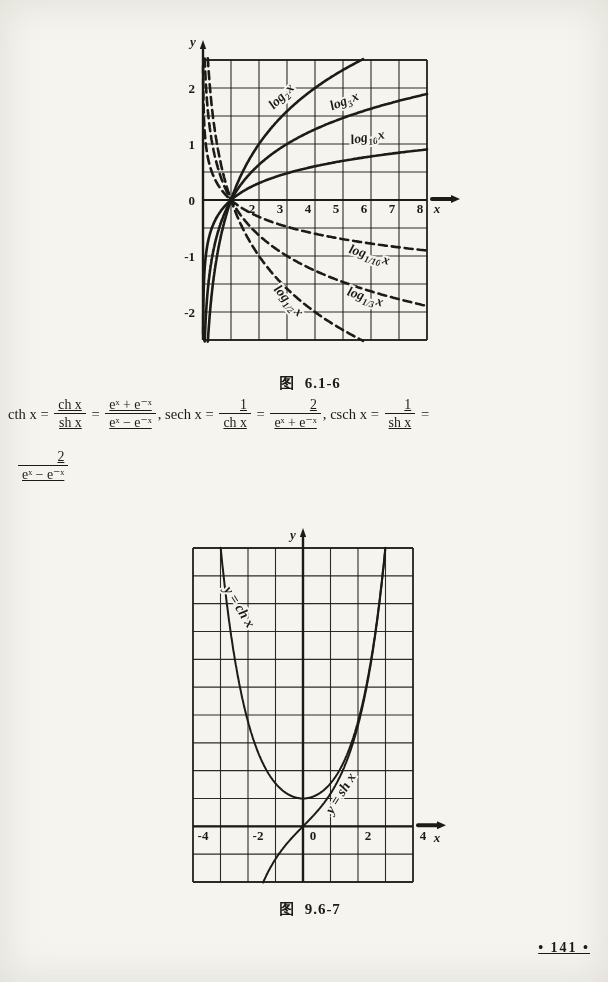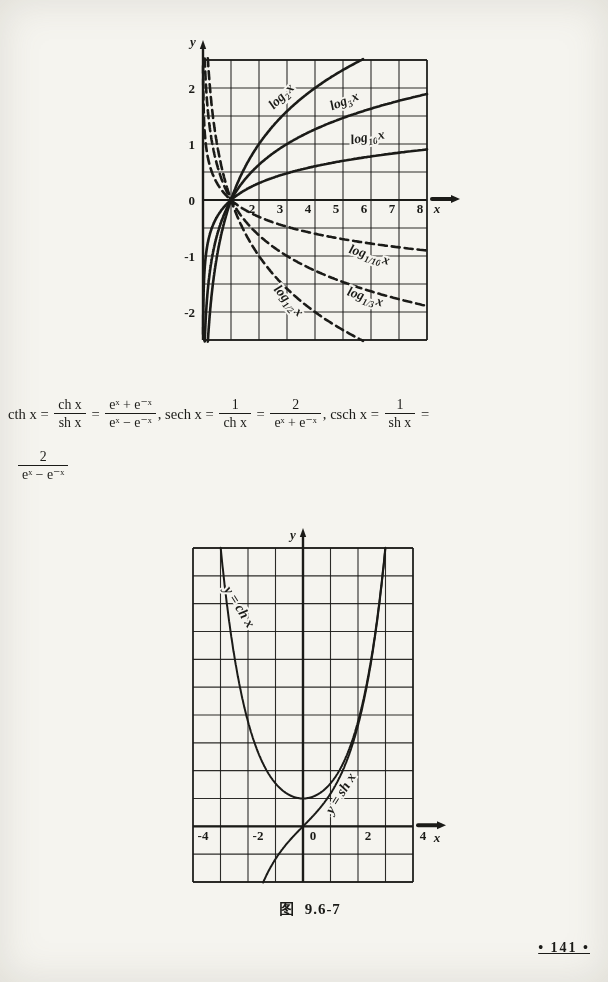--- a/index.html
+++ b/index.html
@@ -18,22 +18,22 @@
   .cap1{top:374px;}
   .cap2{top:900px;}
   .formula{
     position:absolute;left:8px;width:596px;font-size:14.6px;
     white-space:nowrap;line-height:1.1;
   }
   .f1{top:397px;}
   .f2{top:449px;left:16px;}
   .formula .seg{vertical-align:middle;text-align:right;}
   .frac{
-    display:inline-block;text-align:center;vertical-align:middle;
-    font-size:.95em;margin:0 2px;
+    display:inline-block;text-align:right;vertical-align:middle;
+    font-size:.95em;margin:0 2px;text-decoration:underline;
   }
   .frac .num{display:block;padding:0 4px 1px 4px;}
   .frac .den{display:block;border-top:1.4px solid #1b1b18;padding:1px 4px 0 4px;}
   .pagenum{
     position:absolute;top:940px;left:470px;width:120px;text-align:right;
     font-size:14px;font-weight:600;letter-spacing:2px;white-space:pre;text-decoration:underline;
   }
 </style>
 </head>
 <body>
@@ -87,20 +87,21 @@
         <path d="M53.1,304.3L53.1,304.0L53.1,303.8L53.1,303.5L53.1,303.2L53.1,303.0L53.1,302.7L53.1,302.4L53.1,302.2L53.1,301.9L53.1,301.6L53.1,301.4L53.1,301.1L53.1,300.9L53.1,300.6L53.1,300.3L53.1,300.1L53.1,299.8L53.1,299.5L53.1,299.3L53.1,299.0L53.1,298.7L53.1,298.5L53.1,298.2L53.1,297.9L53.1,297.7L53.1,297.4L53.2,297.2L53.2,296.9L53.2,296.6L53.2,296.4L53.2,296.1L53.2,295.8L53.2,295.6L53.2,295.3L53.2,295.0L53.2,294.8L53.2,294.5L53.2,294.2L53.2,294.0L53.2,293.7L53.2,293.5L53.2,293.2L53.2,292.9L53.2,292.7L53.2,292.4L53.2,292.1L53.2,291.9L53.2,291.6L53.2,291.3L53.2,291.1L53.2,290.8L53.2,290.6L53.2,290.3L53.2,290.0L53.2,289.8L53.2,289.5L53.2,289.2L53.2,289.0L53.2,288.7L53.2,288.4L53.2,288.2L53.2,287.9L53.2,287.6L53.2,287.4L53.2,287.1L53.2,286.9L53.2,286.6L53.2,286.3L53.2,286.1L53.2,285.8L53.2,285.5L53.2,285.3L53.2,285.0L53.3,284.7L53.3,284.5L53.3,284.2L53.3,284.0L53.3,283.7L53.3,283.4L53.3,283.2L53.3,282.9L53.3,282.6L53.3,282.4L53.3,282.1L53.3,281.8L53.3,281.6L53.3,281.3L53.3,281.0L53.3,280.8L53.3,280.5L53.3,280.3L53.3,280.0L53.3,279.7L53.3,279.5L53.3,279.2L53.3,278.9L53.3,278.7L53.3,278.4L53.3,278.1L53.3,277.9L53.3,277.6L53.3,277.3L53.3,277.1L53.3,276.8L53.4,276.6L53.4,276.3L53.4,276.0L53.4,275.8L53.4,275.5L53.4,275.2L53.4,275.0L53.4,274.7L53.4,274.4L53.4,274.2L53.4,273.9L53.4,273.7L53.4,273.4L53.4,273.1L53.4,272.9L53.4,272.6L53.4,272.3L53.4,272.1L53.4,271.8L53.4,271.5L53.4,271.3L53.4,271.0L53.4,270.7L53.4,270.5L53.5,270.2L53.5,270.0L53.5,269.7L53.5,269.4L53.5,269.2L53.5,268.9L53.5,268.6L53.5,268.4L53.5,268.1L53.5,267.8L53.5,267.6L53.5,267.3L53.5,267.0L53.5,266.8L53.5,266.5L53.5,266.3L53.5,266.0L53.5,265.7L53.6,265.5L53.6,265.2L53.6,264.9L53.6,264.7L53.6,264.4L53.6,264.1L53.6,263.9L53.6,263.6L53.6,263.4L53.6,263.1L53.6,262.8L53.6,262.6L53.6,262.3L53.6,262.0L53.6,261.8L53.7,261.5L53.7,261.2L53.7,261.0L53.7,260.7L53.7,260.4L53.7,260.2L53.7,259.9L53.7,259.7L53.7,259.4L53.7,259.1L53.7,258.9L53.7,258.6L53.7,258.3L53.7,258.1L53.8,257.8L53.8,257.5L53.8,257.3L53.8,257.0L53.8,256.7L53.8,256.5L53.8,256.2L53.8,256.0L53.8,255.7L53.8,255.4L53.8,255.2L53.9,254.9L53.9,254.6L53.9,254.4L53.9,254.1L53.9,253.8L53.9,253.6L53.9,253.3L53.9,253.1L53.9,252.8L53.9,252.5L54.0,252.3L54.0,252.0L54.0,251.7L54.0,251.5L54.0,251.2L54.0,250.9L54.0,250.7L54.0,250.4L54.0,250.1L54.0,249.9L54.1,249.6L54.1,249.4L54.1,249.1L54.1,248.8L54.1,248.6L54.1,248.3L54.1,248.0L54.1,247.8L54.2,247.5L54.2,247.2L54.2,247.0L54.2,246.7L54.2,246.5L54.2,246.2L54.2,245.9L54.2,245.7L54.3,245.4L54.3,245.1L54.3,244.9L54.3,244.6L54.3,244.3L54.3,244.1L54.3,243.8L54.4,243.5L54.4,243.3L54.4,243.0L54.4,242.8L54.4,242.5L54.4,242.2L54.5,242.0L54.5,241.7L54.5,241.4L54.5,241.2L54.5,240.9L54.5,240.6L54.6,240.4L54.6,240.1L54.6,239.8L54.6,239.6L54.6,239.3L54.6,239.1L54.7,238.8L54.7,238.5L54.7,238.3L54.7,238.0L54.7,237.7L54.7,237.5L54.8,237.2L54.8,236.9L54.8,236.7L54.8,236.4L54.8,236.2L54.9,235.9L54.9,235.6L54.9,235.4L54.9,235.1L54.9,234.8L55.0,234.6L55.0,234.3L55.0,234.0L55.0,233.8L55.1,233.5L55.1,233.2L55.1,233.0L55.1,232.7L55.1,232.5L55.2,232.2L55.2,231.9L55.2,231.7L55.2,231.4L55.3,231.1L55.3,230.9L55.3,230.6L55.3,230.3L55.4,230.1L55.4,229.8L55.4,229.5L55.4,229.3L55.5,229.0L55.5,228.8L55.5,228.5L55.6,228.2L55.6,228.0L55.6,227.7L55.6,227.4L55.7,227.2L55.7,226.9L55.7,226.6L55.8,226.4L55.8,226.1L55.8,225.9L55.8,225.6L55.9,225.3L55.9,225.1L55.9,224.8L56.0,224.5L56.0,224.3L56.0,224.0L56.1,223.7L56.1,223.5L56.1,223.2L56.2,222.9L56.2,222.7L56.2,222.4L56.3,222.2L56.3,221.9L56.4,221.6L56.4,221.4L56.4,221.1L56.5,220.8L56.5,220.6L56.5,220.3L56.6,220.0L56.6,219.8L56.7,219.5L56.7,219.3L56.7,219.0L56.8,218.7L56.8,218.5L56.9,218.2L56.9,217.9L56.9,217.7L57.0,217.4L57.0,217.1L57.1,216.9L57.1,216.6L57.2,216.3L57.2,216.1L57.3,215.8L57.3,215.6L57.3,215.3L57.4,215.0L57.4,214.8L57.5,214.5L57.5,214.2L57.6,214.0L57.6,213.7L57.7,213.4L57.7,213.2L57.8,212.9L57.8,212.6L57.9,212.4L58.0,212.1L58.0,211.9L58.1,211.6L58.1,211.3L58.2,211.1L58.2,210.8L58.3,210.5L58.3,210.3L58.4,210.0L58.5,209.7L58.5,209.5L58.6,209.2L58.6,209.0L58.7,208.7L58.8,208.4L58.8,208.2L58.9,207.9L59.0,207.6L59.0,207.4L59.1,207.1L59.2,206.8L59.2,206.6L59.3,206.3L59.4,206.0L59.4,205.8L59.5,205.5L59.6,205.3L59.6,205.0L59.7,204.7L59.8,204.5L59.9,204.2L59.9,203.9L60.0,203.7L60.1,203.4L60.2,203.1L60.2,202.9L60.3,202.6L60.4,202.3L60.5,202.1L60.6,201.8L60.6,201.6L60.7,201.3L60.8,201.0L60.9,200.8L61.0,200.5L61.1,200.2L61.2,200.0L61.3,199.7L61.3,199.4L61.4,199.2L61.5,198.9L61.6,198.7L61.7,198.4L61.8,198.1L61.9,197.9L62.0,197.6L62.1,197.3L62.2,197.1L62.3,196.8L62.4,196.5L62.5,196.3L62.6,196.0L62.7,195.7L62.8,195.5L62.9,195.2L63.0,195.0L63.1,194.7L63.3,194.4L63.4,194.2L63.5,193.9L63.6,193.6L63.7,193.4L63.8,193.1L63.9,192.8L64.1,192.6L64.2,192.3L64.3,192.0L64.4,191.8L64.6,191.5L64.7,191.3L64.8,191.0L64.9,190.7L65.1,190.5L65.2,190.2L65.3,189.9L65.5,189.7L65.6,189.4L65.7,189.1L65.9,188.9L66.0,188.6L66.2,188.4L66.3,188.1L66.5,187.8L66.6,187.6L66.7,187.3L66.9,187.0L67.1,186.8L67.2,186.5L67.4,186.2L67.5,186.0L67.7,185.7L67.8,185.4L68.0,185.2L68.2,184.9L68.3,184.7L68.5,184.4L68.7,184.1L68.8,183.9L69.0,183.6L69.2,183.3L69.4,183.1L69.5,182.8L69.7,182.5L69.9,182.3L70.1,182.0L70.3,181.8L70.5,181.5L70.7,181.2L70.8,181.0L71.0,180.7L71.2,180.4L71.4,180.2L71.6,179.9L71.8,179.6L72.0,179.4L72.3,179.1L72.5,178.8L72.7,178.6L72.9,178.3L73.1,178.1L73.3,177.8L73.5,177.5L73.8,177.3L74.0,177.0L74.2,176.7L74.5,176.5L74.7,176.2L74.9,175.9L75.2,175.7L75.4,175.4L75.7,175.1L75.9,174.9L76.2,174.6L76.4,174.4L76.7,174.1L76.9,173.8L77.2,173.6L77.4,173.3L77.7,173.0L78.0,172.8L78.3,172.5L78.5,172.2L78.8,172.0L79.1,171.7L79.4,171.5L79.7,171.2L80.0,170.9L80.3,170.7L80.5,170.4L80.8,170.1L81.2,169.9L81.5,169.6L81.8,169.3L82.1,169.1L82.4,168.8L82.7,168.5L83.0,168.3L83.4,168.0L83.7,167.8L84.0,167.5L84.4,167.2L84.7,167.0L85.1,166.7L85.4,166.4L85.8,166.2L86.1,165.9L86.5,165.6L86.9,165.4L87.2,165.1L87.6,164.8L88.0,164.6L88.4,164.3L88.8,164.1L89.1,163.8L89.5,163.5L89.9,163.3L90.3,163.0L90.7,162.7L91.2,162.5L91.6,162.2L92.0,161.9L92.4,161.7L92.9,161.4L93.3,161.2L93.7,160.9L94.2,160.6L94.6,160.4L95.1,160.1L95.5,159.8L96.0,159.6L96.5,159.3L96.9,159.0L97.4,158.8L97.9,158.5L98.4,158.2L98.9,158.0L99.4,157.7L99.9,157.5L100.4,157.2L100.9,156.9L101.5,156.7L102.0,156.4L102.5,156.1L103.1,155.9L103.6,155.6L104.2,155.3L104.7,155.1L105.3,154.8L105.9,154.5L106.4,154.3L107.0,154.0L107.6,153.8L108.2,153.5L108.8,153.2L109.4,153.0L110.0,152.7L110.6,152.4L111.3,152.2L111.9,151.9L112.6,151.6L113.2,151.4L113.9,151.1L114.5,150.9L115.2,150.6L115.9,150.3L116.6,150.1L117.3,149.8L118.0,149.5L118.7,149.3L119.4,149.0L120.1,148.7L120.8,148.5L121.6,148.2L122.3,147.9L123.1,147.7L123.9,147.4L124.6,147.2L125.4,146.9L126.2,146.6L127.0,146.4L127.8,146.1L128.6,145.8L129.5,145.6L130.3,145.3L131.1,145.0L132.0,144.8L132.8,144.5L133.7,144.3L134.6,144.0L135.5,143.7L136.4,143.5L137.3,143.2L138.2,142.9L139.2,142.7L140.1,142.4L141.0,142.1L142.0,141.9L143.0,141.6L144.0,141.3L145.0,141.1L146.0,140.8L147.0,140.6L148.0,140.3L149.0,140.0L150.1,139.8L151.1,139.5L152.2,139.2L153.3,139.0L154.4,138.7L155.5,138.4L156.6,138.2L157.7,137.9L158.9,137.6L160.0,137.4L161.2,137.1L162.4,136.9L163.6,136.6L164.8,136.3L166.0,136.1L167.3,135.8L168.5,135.5L169.8,135.3L171.0,135.0L172.3,134.7L173.6,134.5L174.9,134.2L176.3,134.0L177.6,133.7L179.0,133.4L180.4,133.2L181.7,132.9L183.2,132.6L184.6,132.4L186.0,132.1L187.5,131.8L188.9,131.6L190.4,131.3L191.9,131.0L193.4,130.8L195.0,130.5L196.5,130.3L198.1,130.0L199.7,129.7L201.3,129.5L202.9,129.2L204.5,128.9L206.2,128.7L207.9,128.4L209.5,128.1L211.3,127.9L213.0,127.6L214.7,127.3L216.5,127.1L218.3,126.8L220.1,126.6L221.9,126.3L223.7,126.0L225.6,125.8L227.5,125.5L229.4,125.2L231.3,125.0L233.3,124.7L235.2,124.4L237.2,124.2L239.2,123.9L241.3,123.7L243.3,123.4L245.4,123.1L247.5,122.9L249.6,122.6L251.8,122.3L254.0,122.1L256.1,121.8L258.4,121.5L260.6,121.3L262.9,121.0L265.2,120.7L267.5,120.5L269.8,120.2L272.2,120.0L274.6,119.7L277.0,119.4" fill="none" stroke="#1b1b18" stroke-width="2.6" stroke-linecap="round"></path>
         <text transform="translate(218.2,111.2) rotate(-10)" text-anchor="middle" fill="#1b1b18" font-style="italic" font-family="&quot;Liberation Serif&quot;,&quot;DejaVu Serif&quot;,serif" font-size="13.5" font-weight="bold" stroke="#f5f4ef" stroke-width="4" paint-order="stroke"><tspan>log</tspan><tspan dy="4" font-size="9.45">10</tspan><tspan dy="-4" dx="1">x</tspan></text>
         <path d="M53.1,35.7L53.1,36.0L53.1,36.2L53.1,36.5L53.1,36.8L53.1,37.0L53.1,37.3L53.1,37.6L53.1,37.8L53.1,38.1L53.1,38.4L53.1,38.6L53.1,38.9L53.1,39.1L53.1,39.4L53.1,39.7L53.1,39.9L53.1,40.2L53.1,40.5L53.1,40.7L53.1,41.0L53.1,41.3L53.1,41.5L53.1,41.8L53.1,42.1L53.1,42.3L53.1,42.6L53.2,42.8L53.2,43.1L53.2,43.4L53.2,43.6L53.2,43.9L53.2,44.2L53.2,44.4L53.2,44.7L53.2,45.0L53.2,45.2L53.2,45.5L53.2,45.8L53.2,46.0L53.2,46.3L53.2,46.5L53.2,46.8L53.2,47.1L53.2,47.3L53.2,47.6L53.2,47.9L53.2,48.1L53.2,48.4L53.2,48.7L53.2,48.9L53.2,49.2L53.2,49.4L53.2,49.7L53.2,50.0L53.2,50.2L53.2,50.5L53.2,50.8L53.2,51.0L53.2,51.3L53.2,51.6L53.2,51.8L53.2,52.1L53.2,52.4L53.2,52.6L53.2,52.9L53.2,53.1L53.2,53.4L53.2,53.7L53.2,53.9L53.2,54.2L53.2,54.5L53.2,54.7L53.2,55.0L53.3,55.3L53.3,55.5L53.3,55.8L53.3,56.0L53.3,56.3L53.3,56.6L53.3,56.8L53.3,57.1L53.3,57.4L53.3,57.6L53.3,57.9L53.3,58.2L53.3,58.4L53.3,58.7L53.3,59.0L53.3,59.2L53.3,59.5L53.3,59.7L53.3,60.0L53.3,60.3L53.3,60.5L53.3,60.8L53.3,61.1L53.3,61.3L53.3,61.6L53.3,61.9L53.3,62.1L53.3,62.4L53.3,62.7L53.3,62.9L53.3,63.2L53.4,63.4L53.4,63.7L53.4,64.0L53.4,64.2L53.4,64.5L53.4,64.8L53.4,65.0L53.4,65.3L53.4,65.6L53.4,65.8L53.4,66.1L53.4,66.3L53.4,66.6L53.4,66.9L53.4,67.1L53.4,67.4L53.4,67.7L53.4,67.9L53.4,68.2L53.4,68.5L53.4,68.7L53.4,69.0L53.4,69.3L53.4,69.5L53.5,69.8L53.5,70.0L53.5,70.3L53.5,70.6L53.5,70.8L53.5,71.1L53.5,71.4L53.5,71.6L53.5,71.9L53.5,72.2L53.5,72.4L53.5,72.7L53.5,73.0L53.5,73.2L53.5,73.5L53.5,73.7L53.5,74.0L53.5,74.3L53.6,74.5L53.6,74.8L53.6,75.1L53.6,75.3L53.6,75.6L53.6,75.9L53.6,76.1L53.6,76.4L53.6,76.6L53.6,76.9L53.6,77.2L53.6,77.4L53.6,77.7L53.6,78.0L53.6,78.2L53.7,78.5L53.7,78.8L53.7,79.0L53.7,79.3L53.7,79.6L53.7,79.8L53.7,80.1L53.7,80.3L53.7,80.6L53.7,80.9L53.7,81.1L53.7,81.4L53.7,81.7L53.7,81.9L53.8,82.2L53.8,82.5L53.8,82.7L53.8,83.0L53.8,83.3L53.8,83.5L53.8,83.8L53.8,84.0L53.8,84.3L53.8,84.6L53.8,84.8L53.9,85.1L53.9,85.4L53.9,85.6L53.9,85.9L53.9,86.2L53.9,86.4L53.9,86.7L53.9,86.9L53.9,87.2L53.9,87.5L54.0,87.7L54.0,88.0L54.0,88.3L54.0,88.5L54.0,88.8L54.0,89.1L54.0,89.3L54.0,89.6L54.0,89.9L54.0,90.1L54.1,90.4L54.1,90.6L54.1,90.9L54.1,91.2L54.1,91.4L54.1,91.7L54.1,92.0L54.1,92.2L54.2,92.5L54.2,92.8L54.2,93.0L54.2,93.3L54.2,93.5L54.2,93.8L54.2,94.1L54.2,94.3L54.3,94.6L54.3,94.9L54.3,95.1L54.3,95.4L54.3,95.7L54.3,95.9L54.3,96.2L54.4,96.5L54.4,96.7L54.4,97.0L54.4,97.2L54.4,97.5L54.4,97.8L54.5,98.0L54.5,98.3L54.5,98.6L54.5,98.8L54.5,99.1L54.5,99.4L54.6,99.6L54.6,99.9L54.6,100.2L54.6,100.4L54.6,100.7L54.6,100.9L54.7,101.2L54.7,101.5L54.7,101.7L54.7,102.0L54.7,102.3L54.7,102.5L54.8,102.8L54.8,103.1L54.8,103.3L54.8,103.6L54.8,103.8L54.9,104.1L54.9,104.4L54.9,104.6L54.9,104.9L54.9,105.2L55.0,105.4L55.0,105.7L55.0,106.0L55.0,106.2L55.1,106.5L55.1,106.8L55.1,107.0L55.1,107.3L55.1,107.5L55.2,107.8L55.2,108.1L55.2,108.3L55.2,108.6L55.3,108.9L55.3,109.1L55.3,109.4L55.3,109.7L55.4,109.9L55.4,110.2L55.4,110.5L55.4,110.7L55.5,111.0L55.5,111.2L55.5,111.5L55.6,111.8L55.6,112.0L55.6,112.3L55.6,112.6L55.7,112.8L55.7,113.1L55.7,113.4L55.8,113.6L55.8,113.9L55.8,114.1L55.8,114.4L55.9,114.7L55.9,114.9L55.9,115.2L56.0,115.5L56.0,115.7L56.0,116.0L56.1,116.3L56.1,116.5L56.1,116.8L56.2,117.1L56.2,117.3L56.2,117.6L56.3,117.8L56.3,118.1L56.4,118.4L56.4,118.6L56.4,118.9L56.5,119.2L56.5,119.4L56.5,119.7L56.6,120.0L56.6,120.2L56.7,120.5L56.7,120.7L56.7,121.0L56.8,121.3L56.8,121.5L56.9,121.8L56.9,122.1L56.9,122.3L57.0,122.6L57.0,122.9L57.1,123.1L57.1,123.4L57.2,123.7L57.2,123.9L57.3,124.2L57.3,124.4L57.3,124.7L57.4,125.0L57.4,125.2L57.5,125.5L57.5,125.8L57.6,126.0L57.6,126.3L57.7,126.6L57.7,126.8L57.8,127.1L57.8,127.4L57.9,127.6L58.0,127.9L58.0,128.1L58.1,128.4L58.1,128.7L58.2,128.9L58.2,129.2L58.3,129.5L58.3,129.7L58.4,130.0L58.5,130.3L58.5,130.5L58.6,130.8L58.6,131.0L58.7,131.3L58.8,131.6L58.8,131.8L58.9,132.1L59.0,132.4L59.0,132.6L59.1,132.9L59.2,133.2L59.2,133.4L59.3,133.7L59.4,134.0L59.4,134.2L59.5,134.5L59.6,134.7L59.6,135.0L59.7,135.3L59.8,135.5L59.9,135.8L59.9,136.1L60.0,136.3L60.1,136.6L60.2,136.9L60.2,137.1L60.3,137.4L60.4,137.7L60.5,137.9L60.6,138.2L60.6,138.4L60.7,138.7L60.8,139.0L60.9,139.2L61.0,139.5L61.1,139.8L61.2,140.0L61.3,140.3L61.3,140.6L61.4,140.8L61.5,141.1L61.6,141.3L61.7,141.6L61.8,141.9L61.9,142.1L62.0,142.4L62.1,142.7L62.2,142.9L62.3,143.2L62.4,143.5L62.5,143.7L62.6,144.0L62.7,144.3L62.8,144.5L62.9,144.8L63.0,145.0L63.1,145.3L63.3,145.6L63.4,145.8L63.5,146.1L63.6,146.4L63.7,146.6L63.8,146.9L63.9,147.2L64.1,147.4L64.2,147.7L64.3,148.0L64.4,148.2L64.6,148.5L64.7,148.7L64.8,149.0L64.9,149.3L65.1,149.5L65.2,149.8L65.3,150.1L65.5,150.3L65.6,150.6L65.7,150.9L65.9,151.1L66.0,151.4L66.2,151.6L66.3,151.9L66.5,152.2L66.6,152.4L66.7,152.7L66.9,153.0L67.1,153.2L67.2,153.5L67.4,153.8L67.5,154.0L67.7,154.3L67.8,154.6L68.0,154.8L68.2,155.1L68.3,155.3L68.5,155.6L68.7,155.9L68.8,156.1L69.0,156.4L69.2,156.7L69.4,156.9L69.5,157.2L69.7,157.5L69.9,157.7L70.1,158.0L70.3,158.2L70.5,158.5L70.7,158.8L70.8,159.0L71.0,159.3L71.2,159.6L71.4,159.8L71.6,160.1L71.8,160.4L72.0,160.6L72.3,160.9L72.5,161.2L72.7,161.4L72.9,161.7L73.1,161.9L73.3,162.2L73.5,162.5L73.8,162.7L74.0,163.0L74.2,163.3L74.5,163.5L74.7,163.8L74.9,164.1L75.2,164.3L75.4,164.6L75.7,164.9L75.9,165.1L76.2,165.4L76.4,165.6L76.7,165.9L76.9,166.2L77.2,166.4L77.4,166.7L77.7,167.0L78.0,167.2L78.3,167.5L78.5,167.8L78.8,168.0L79.1,168.3L79.4,168.5L79.7,168.8L80.0,169.1L80.3,169.3L80.5,169.6L80.8,169.9L81.2,170.1L81.5,170.4L81.8,170.7L82.1,170.9L82.4,171.2L82.7,171.5L83.0,171.7L83.4,172.0L83.7,172.2L84.0,172.5L84.4,172.8L84.7,173.0L85.1,173.3L85.4,173.6L85.8,173.8L86.1,174.1L86.5,174.4L86.9,174.6L87.2,174.9L87.6,175.2L88.0,175.4L88.4,175.7L88.8,175.9L89.1,176.2L89.5,176.5L89.9,176.7L90.3,177.0L90.7,177.3L91.2,177.5L91.6,177.8L92.0,178.1L92.4,178.3L92.9,178.6L93.3,178.8L93.7,179.1L94.2,179.4L94.6,179.6L95.1,179.9L95.5,180.2L96.0,180.4L96.5,180.7L96.9,181.0L97.4,181.2L97.9,181.5L98.4,181.8L98.9,182.0L99.4,182.3L99.9,182.5L100.4,182.8L100.9,183.1L101.5,183.3L102.0,183.6L102.5,183.9L103.1,184.1L103.6,184.4L104.2,184.7L104.7,184.9L105.3,185.2L105.9,185.5L106.4,185.7L107.0,186.0L107.6,186.2L108.2,186.5L108.8,186.8L109.4,187.0L110.0,187.3L110.6,187.6L111.3,187.8L111.9,188.1L112.6,188.4L113.2,188.6L113.9,188.9L114.5,189.1L115.2,189.4L115.9,189.7L116.6,189.9L117.3,190.2L118.0,190.5L118.7,190.7L119.4,191.0L120.1,191.3L120.8,191.5L121.6,191.8L122.3,192.1L123.1,192.3L123.9,192.6L124.6,192.8L125.4,193.1L126.2,193.4L127.0,193.6L127.8,193.9L128.6,194.2L129.5,194.4L130.3,194.7L131.1,195.0L132.0,195.2L132.8,195.5L133.7,195.7L134.6,196.0L135.5,196.3L136.4,196.5L137.3,196.8L138.2,197.1L139.2,197.3L140.1,197.6L141.0,197.9L142.0,198.1L143.0,198.4L144.0,198.7L145.0,198.9L146.0,199.2L147.0,199.4L148.0,199.7L149.0,200.0L150.1,200.2L151.1,200.5L152.2,200.8L153.3,201.0L154.4,201.3L155.5,201.6L156.6,201.8L157.7,202.1L158.9,202.4L160.0,202.6L161.2,202.9L162.4,203.1L163.6,203.4L164.8,203.7L166.0,203.9L167.3,204.2L168.5,204.5L169.8,204.7L171.0,205.0L172.3,205.3L173.6,205.5L174.9,205.8L176.3,206.0L177.6,206.3L179.0,206.6L180.4,206.8L181.7,207.1L183.2,207.4L184.6,207.6L186.0,207.9L187.5,208.2L188.9,208.4L190.4,208.7L191.9,209.0L193.4,209.2L195.0,209.5L196.5,209.7L198.1,210.0L199.7,210.3L201.3,210.5L202.9,210.8L204.5,211.1L206.2,211.3L207.9,211.6L209.5,211.9L211.3,212.1L213.0,212.4L214.7,212.7L216.5,212.9L218.3,213.2L220.1,213.4L221.9,213.7L223.7,214.0L225.6,214.2L227.5,214.5L229.4,214.8L231.3,215.0L233.3,215.3L235.2,215.6L237.2,215.8L239.2,216.1L241.3,216.3L243.3,216.6L245.4,216.9L247.5,217.1L249.6,217.4L251.8,217.7L254.0,217.9L256.1,218.2L258.4,218.5L260.6,218.7L262.9,219.0L265.2,219.3L267.5,219.5L269.8,219.8L272.2,220.0L274.6,220.3L277.0,220.6" fill="none" stroke="#1b1b18" stroke-width="2.6" stroke-linecap="round" stroke-dasharray="8 5"></path>
         <text transform="translate(218.2,228.8) rotate(17)" text-anchor="middle" fill="#1b1b18" font-style="italic" font-family="&quot;Liberation Serif&quot;,&quot;DejaVu Serif&quot;,serif" font-size="13.5" font-weight="bold" stroke="#f5f4ef" stroke-width="4" paint-order="stroke"><tspan>log</tspan><tspan dy="4" font-size="9.45">1/10</tspan><tspan dy="-4" dx="1">x</tspan></text>
         <path d="M54.7,28.6L54.8,29.2L54.8,29.7L54.8,30.3L54.8,30.8L54.8,31.4L54.9,31.9L54.9,32.5L54.9,33.0L54.9,33.6L54.9,34.1L55.0,34.7L55.0,35.2L55.0,35.8L55.0,36.3L55.1,36.9L55.1,37.5L55.1,38.0L55.1,38.6L55.1,39.1L55.2,39.7L55.2,40.2L55.2,40.8L55.2,41.3L55.3,41.9L55.3,42.4L55.3,43.0L55.3,43.5L55.4,44.1L55.4,44.6L55.4,45.2L55.4,45.8L55.5,46.3L55.5,46.9L55.5,47.4L55.6,48.0L55.6,48.5L55.6,49.1L55.6,49.6L55.7,50.2L55.7,50.7L55.7,51.3L55.8,51.8L55.8,52.4L55.8,52.9L55.8,53.5L55.9,54.1L55.9,54.6L55.9,55.2L56.0,55.7L56.0,56.3L56.0,56.8L56.1,57.4L56.1,57.9L56.1,58.5L56.2,59.0L56.2,59.6L56.2,60.1L56.3,60.7L56.3,61.3L56.4,61.8L56.4,62.4L56.4,62.9L56.5,63.5L56.5,64.0L56.5,64.6L56.6,65.1L56.6,65.7L56.7,66.2L56.7,66.8L56.7,67.3L56.8,67.9L56.8,68.4L56.9,69.0L56.9,69.6L56.9,70.1L57.0,70.7L57.0,71.2L57.1,71.8L57.1,72.3L57.2,72.9L57.2,73.4L57.3,74.0L57.3,74.5L57.3,75.1L57.4,75.6L57.4,76.2L57.5,76.7L57.5,77.3L57.6,77.9L57.6,78.4L57.7,79.0L57.7,79.5L57.8,80.1L57.8,80.6L57.9,81.2L58.0,81.7L58.0,82.3L58.1,82.8L58.1,83.4L58.2,83.9L58.2,84.5L58.3,85.0L58.3,85.6L58.4,86.2L58.5,86.7L58.5,87.3L58.6,87.8L58.6,88.4L58.7,88.9L58.8,89.5L58.8,90.0L58.9,90.6L59.0,91.1L59.0,91.7L59.1,92.2L59.2,92.8L59.2,93.4L59.3,93.9L59.4,94.5L59.4,95.0L59.5,95.6L59.6,96.1L59.6,96.7L59.7,97.2L59.8,97.8L59.9,98.3L59.9,98.9L60.0,99.4L60.1,100.0L60.2,100.5L60.2,101.1L60.3,101.7L60.4,102.2L60.5,102.8L60.6,103.3L60.6,103.9L60.7,104.4L60.8,105.0L60.9,105.5L61.0,106.1L61.1,106.6L61.2,107.2L61.3,107.7L61.3,108.3L61.4,108.8L61.5,109.4L61.6,110.0L61.7,110.5L61.8,111.1L61.9,111.6L62.0,112.2L62.1,112.7L62.2,113.3L62.3,113.8L62.4,114.4L62.5,114.9L62.6,115.5L62.7,116.0L62.8,116.6L62.9,117.1L63.0,117.7L63.1,118.3L63.3,118.8L63.4,119.4L63.5,119.9L63.6,120.5L63.7,121.0L63.8,121.6L63.9,122.1L64.1,122.7L64.2,123.2L64.3,123.8L64.4,124.3L64.6,124.9L64.7,125.5L64.8,126.0L64.9,126.6L65.1,127.1L65.2,127.7L65.3,128.2L65.5,128.8L65.6,129.3L65.7,129.9L65.9,130.4L66.0,131.0L66.2,131.5L66.3,132.1L66.5,132.6L66.6,133.2L66.7,133.8L66.9,134.3L67.1,134.9L67.2,135.4L67.4,136.0L67.5,136.5L67.7,137.1L67.8,137.6L68.0,138.2L68.2,138.7L68.3,139.3L68.5,139.8L68.7,140.4L68.8,140.9L69.0,141.5L69.2,142.1L69.4,142.6L69.5,143.2L69.7,143.7L69.9,144.3L70.1,144.8L70.3,145.4L70.5,145.9L70.7,146.5L70.8,147.0L71.0,147.6L71.2,148.1L71.4,148.7L71.6,149.2L71.8,149.8L72.0,150.4L72.3,150.9L72.5,151.5L72.7,152.0L72.9,152.6L73.1,153.1L73.3,153.7L73.5,154.2L73.8,154.8L74.0,155.3L74.2,155.9L74.5,156.4L74.7,157.0L74.9,157.6L75.2,158.1L75.4,158.7L75.7,159.2L75.9,159.8L76.2,160.3L76.4,160.9L76.7,161.4L76.9,162.0L77.2,162.5L77.4,163.1L77.7,163.6L78.0,164.2L78.3,164.7L78.5,165.3L78.8,165.9L79.1,166.4L79.4,167.0L79.7,167.5L80.0,168.1L80.3,168.6L80.5,169.2L80.8,169.7L81.2,170.3L81.5,170.8L81.8,171.4L82.1,171.9L82.4,172.5L82.7,173.0L83.0,173.6L83.4,174.2L83.7,174.7L84.0,175.3L84.4,175.8L84.7,176.4L85.1,176.9L85.4,177.5L85.8,178.0L86.1,178.6L86.5,179.1L86.9,179.7L87.2,180.2L87.6,180.8L88.0,181.3L88.4,181.9L88.8,182.5L89.1,183.0L89.5,183.6L89.9,184.1L90.3,184.7L90.7,185.2L91.2,185.8L91.6,186.3L92.0,186.9L92.4,187.4L92.9,188.0L93.3,188.5L93.7,189.1L94.2,189.6L94.6,190.2L95.1,190.8L95.5,191.3L96.0,191.9L96.5,192.4L96.9,193.0L97.4,193.5L97.9,194.1L98.4,194.6L98.9,195.2L99.4,195.7L99.9,196.3L100.4,196.8L100.9,197.4L101.5,198.0L102.0,198.5L102.5,199.1L103.1,199.6L103.6,200.2L104.2,200.7L104.7,201.3L105.3,201.8L105.9,202.4L106.4,202.9L107.0,203.5L107.6,204.0L108.2,204.6L108.8,205.1L109.4,205.7L110.0,206.3L110.6,206.8L111.3,207.4L111.9,207.9L112.6,208.5L113.2,209.0L113.9,209.6L114.5,210.1L115.2,210.7L115.9,211.2L116.6,211.8L117.3,212.3L118.0,212.9L118.7,213.4L119.4,214.0L120.1,214.6L120.8,215.1L121.6,215.7L122.3,216.2L123.1,216.8L123.9,217.3L124.6,217.9L125.4,218.4L126.2,219.0L127.0,219.5L127.8,220.1L128.6,220.6L129.5,221.2L130.3,221.7L131.1,222.3L132.0,222.9L132.8,223.4L133.7,224.0L134.6,224.5L135.5,225.1L136.4,225.6L137.3,226.2L138.2,226.7L139.2,227.3L140.1,227.8L141.0,228.4L142.0,228.9L143.0,229.5L144.0,230.1L145.0,230.6L146.0,231.2L147.0,231.7L148.0,232.3L149.0,232.8L150.1,233.4L151.1,233.9L152.2,234.5L153.3,235.0L154.4,235.6L155.5,236.1L156.6,236.7L157.7,237.2L158.9,237.8L160.0,238.4L161.2,238.9L162.4,239.5L163.6,240.0L164.8,240.6L166.0,241.1L167.3,241.7L168.5,242.2L169.8,242.8L171.0,243.3L172.3,243.9L173.6,244.4L174.9,245.0L176.3,245.5L177.6,246.1L179.0,246.7L180.4,247.2L181.7,247.8L183.2,248.3L184.6,248.9L186.0,249.4L187.5,250.0L188.9,250.5L190.4,251.1L191.9,251.6L193.4,252.2L195.0,252.7L196.5,253.3L198.1,253.8L199.7,254.4L201.3,255.0L202.9,255.5L204.5,256.1L206.2,256.6L207.9,257.2L209.5,257.7L211.3,258.3L213.0,258.8L214.7,259.4L216.5,259.9L218.3,260.5L220.1,261.0L221.9,261.6L223.7,262.2L225.6,262.7L227.5,263.3L229.4,263.8L231.3,264.4L233.3,264.9L235.2,265.5L237.2,266.0L239.2,266.6L241.3,267.1L243.3,267.7L245.4,268.2L247.5,268.8L249.6,269.3L251.8,269.9L254.0,270.5L256.1,271.0L258.4,271.6L260.6,272.1L262.9,272.7L265.2,273.2L267.5,273.8L269.8,274.3L272.2,274.9L274.6,275.4L277.0,276.0" fill="none" stroke="#1b1b18" stroke-width="2.6" stroke-linecap="round" stroke-dasharray="8 5"></path>
         <text transform="translate(214.0,270.8) rotate(18)" text-anchor="middle" fill="#1b1b18" font-style="italic" font-family="&quot;Liberation Serif&quot;,&quot;DejaVu Serif&quot;,serif" font-size="13.5" font-weight="bold" stroke="#f5f4ef" stroke-width="4" paint-order="stroke"><tspan>log</tspan><tspan dy="4" font-size="9.45">1/3</tspan><tspan dy="-4" dx="1">x</tspan></text>
         <path d="M57.8,28.3L57.9,29.2L58.0,30.1L58.0,31.0L58.1,31.8L58.1,32.7L58.2,33.6L58.2,34.5L58.3,35.3L58.3,36.2L58.4,37.1L58.5,38.0L58.5,38.9L58.6,39.7L58.6,40.6L58.7,41.5L58.8,42.4L58.8,43.2L58.9,44.1L59.0,45.0L59.0,45.9L59.1,46.7L59.2,47.6L59.2,48.5L59.3,49.4L59.4,50.3L59.4,51.1L59.5,52.0L59.6,52.9L59.6,53.8L59.7,54.6L59.8,55.5L59.9,56.4L59.9,57.3L60.0,58.2L60.1,59.0L60.2,59.9L60.2,60.8L60.3,61.7L60.4,62.5L60.5,63.4L60.6,64.3L60.6,65.2L60.7,66.0L60.8,66.9L60.9,67.8L61.0,68.7L61.1,69.6L61.2,70.4L61.3,71.3L61.3,72.2L61.4,73.1L61.5,73.9L61.6,74.8L61.7,75.7L61.8,76.6L61.9,77.5L62.0,78.3L62.1,79.2L62.2,80.1L62.3,81.0L62.4,81.8L62.5,82.7L62.6,83.6L62.7,84.5L62.8,85.3L62.9,86.2L63.0,87.1L63.1,88.0L63.3,88.9L63.4,89.7L63.5,90.6L63.6,91.5L63.7,92.4L63.8,93.2L63.9,94.1L64.1,95.0L64.2,95.9L64.3,96.8L64.4,97.6L64.6,98.5L64.7,99.4L64.8,100.3L64.9,101.1L65.1,102.0L65.2,102.9L65.3,103.8L65.5,104.6L65.6,105.5L65.7,106.4L65.9,107.3L66.0,108.2L66.2,109.0L66.3,109.9L66.5,110.8L66.6,111.7L66.7,112.5L66.9,113.4L67.1,114.3L67.2,115.2L67.4,116.1L67.5,116.9L67.7,117.8L67.8,118.7L68.0,119.6L68.2,120.4L68.3,121.3L68.5,122.2L68.7,123.1L68.8,123.9L69.0,124.8L69.2,125.7L69.4,126.6L69.5,127.5L69.7,128.3L69.9,129.2L70.1,130.1L70.3,131.0L70.5,131.8L70.7,132.7L70.8,133.6L71.0,134.5L71.2,135.4L71.4,136.2L71.6,137.1L71.8,138.0L72.0,138.9L72.3,139.7L72.5,140.6L72.7,141.5L72.9,142.4L73.1,143.2L73.3,144.1L73.5,145.0L73.8,145.9L74.0,146.8L74.2,147.6L74.5,148.5L74.7,149.4L74.9,150.3L75.2,151.1L75.4,152.0L75.7,152.9L75.9,153.8L76.2,154.7L76.4,155.5L76.7,156.4L76.9,157.3L77.2,158.2L77.4,159.0L77.7,159.9L78.0,160.8L78.3,161.7L78.5,162.5L78.8,163.4L79.1,164.3L79.4,165.2L79.7,166.1L80.0,166.9L80.3,167.8L80.5,168.7L80.8,169.6L81.2,170.4L81.5,171.3L81.8,172.2L82.1,173.1L82.4,174.0L82.7,174.8L83.0,175.7L83.4,176.6L83.7,177.5L84.0,178.3L84.4,179.2L84.7,180.1L85.1,181.0L85.4,181.8L85.8,182.7L86.1,183.6L86.5,184.5L86.9,185.4L87.2,186.2L87.6,187.1L88.0,188.0L88.4,188.9L88.8,189.7L89.1,190.6L89.5,191.5L89.9,192.4L90.3,193.3L90.7,194.1L91.2,195.0L91.6,195.9L92.0,196.8L92.4,197.6L92.9,198.5L93.3,199.4L93.7,200.3L94.2,201.1L94.6,202.0L95.1,202.9L95.5,203.8L96.0,204.7L96.5,205.5L96.9,206.4L97.4,207.3L97.9,208.2L98.4,209.0L98.9,209.9L99.4,210.8L99.9,211.7L100.4,212.6L100.9,213.4L101.5,214.3L102.0,215.2L102.5,216.1L103.1,216.9L103.6,217.8L104.2,218.7L104.7,219.6L105.3,220.4L105.9,221.3L106.4,222.2L107.0,223.1L107.6,224.0L108.2,224.8L108.8,225.7L109.4,226.6L110.0,227.5L110.6,228.3L111.3,229.2L111.9,230.1L112.6,231.0L113.2,231.9L113.9,232.7L114.5,233.6L115.2,234.5L115.9,235.4L116.6,236.2L117.3,237.1L118.0,238.0L118.7,238.9L119.4,239.7L120.1,240.6L120.8,241.5L121.6,242.4L122.3,243.3L123.1,244.1L123.9,245.0L124.6,245.9L125.4,246.8L126.2,247.6L127.0,248.5L127.8,249.4L128.6,250.3L129.5,251.2L130.3,252.0L131.1,252.9L132.0,253.8L132.8,254.7L133.7,255.5L134.6,256.4L135.5,257.3L136.4,258.2L137.3,259.0L138.2,259.9L139.2,260.8L140.1,261.7L141.0,262.6L142.0,263.4L143.0,264.3L144.0,265.2L145.0,266.1L146.0,266.9L147.0,267.8L148.0,268.7L149.0,269.6L150.1,270.5L151.1,271.3L152.2,272.2L153.3,273.1L154.4,274.0L155.5,274.8L156.6,275.7L157.7,276.6L158.9,277.5L160.0,278.3L161.2,279.2L162.4,280.1L163.6,281.0L164.8,281.9L166.0,282.7L167.3,283.6L168.5,284.5L169.8,285.4L171.0,286.2L172.3,287.1L173.6,288.0L174.9,288.9L176.3,289.8L177.6,290.6L179.0,291.5L180.4,292.4L181.7,293.3L183.2,294.1L184.6,295.0L186.0,295.9L187.5,296.8L188.9,297.6L190.4,298.5L191.9,299.4L193.4,300.3L195.0,301.2L196.5,302.0L198.1,302.9L199.7,303.8L201.3,304.7L202.9,305.5L204.5,306.4L206.2,307.3L207.9,308.2L209.5,309.1L211.3,309.9L213.0,310.8" fill="none" stroke="#1b1b18" stroke-width="2.6" stroke-linecap="round" stroke-dasharray="8 5"></path>
         <text transform="translate(135.6,273.6) rotate(48)" text-anchor="middle" fill="#1b1b18" font-style="italic" font-family="&quot;Liberation Serif&quot;,&quot;DejaVu Serif&quot;,serif" font-size="13.5" font-weight="bold" stroke="#f5f4ef" stroke-width="4" paint-order="stroke"><tspan>log</tspan><tspan dy="4" font-size="9.45">1/2</tspan><tspan dy="-4" dx="1">x</tspan></text>
       </svg></div>
 
+  <div class="caption cap1">图  6.1-6</div>
 
   <div class="formula f1"><span class="seg">cth x = </span><span class="frac"><span class="num">ch x</span><span class="den">sh x</span></span><span class="seg"> = </span><span class="frac"><span class="num">eˣ + e⁻ˣ</span><span class="den">eˣ − e⁻ˣ</span></span><span class="seg">,  sech x = </span><span class="frac"><span class="num">1</span><span class="den">ch x</span></span><span class="seg"> = </span><span class="frac"><span class="num">2</span><span class="den">eˣ + e⁻ˣ</span></span><span class="seg">,  csch x = </span><span class="frac"><span class="num">1</span><span class="den">sh x</span></span><span class="seg"> =</span></div>
 
   <div class="formula f2"><span class="frac"><span class="num">2</span><span class="den">eˣ − e⁻ˣ</span></span></div>
 
   <div class="chart" style="left:178px;top:528px;"><svg width="300" height="365">
         <line x1="15" y1="20" x2="15" y2="354" stroke="#1b1b18" stroke-width="1.9" opacity="0.92"></line>
         <line x1="42.5" y1="20" x2="42.5" y2="354" stroke="#1b1b18" stroke-width="1.1" opacity="0.92"></line>
         <line x1="70" y1="20" x2="70" y2="354" stroke="#1b1b18" stroke-width="1.1" opacity="0.92"></line>
         <line x1="97.5" y1="20" x2="97.5" y2="354" stroke="#1b1b18" stroke-width="1.1" opacity="0.92"></line>

